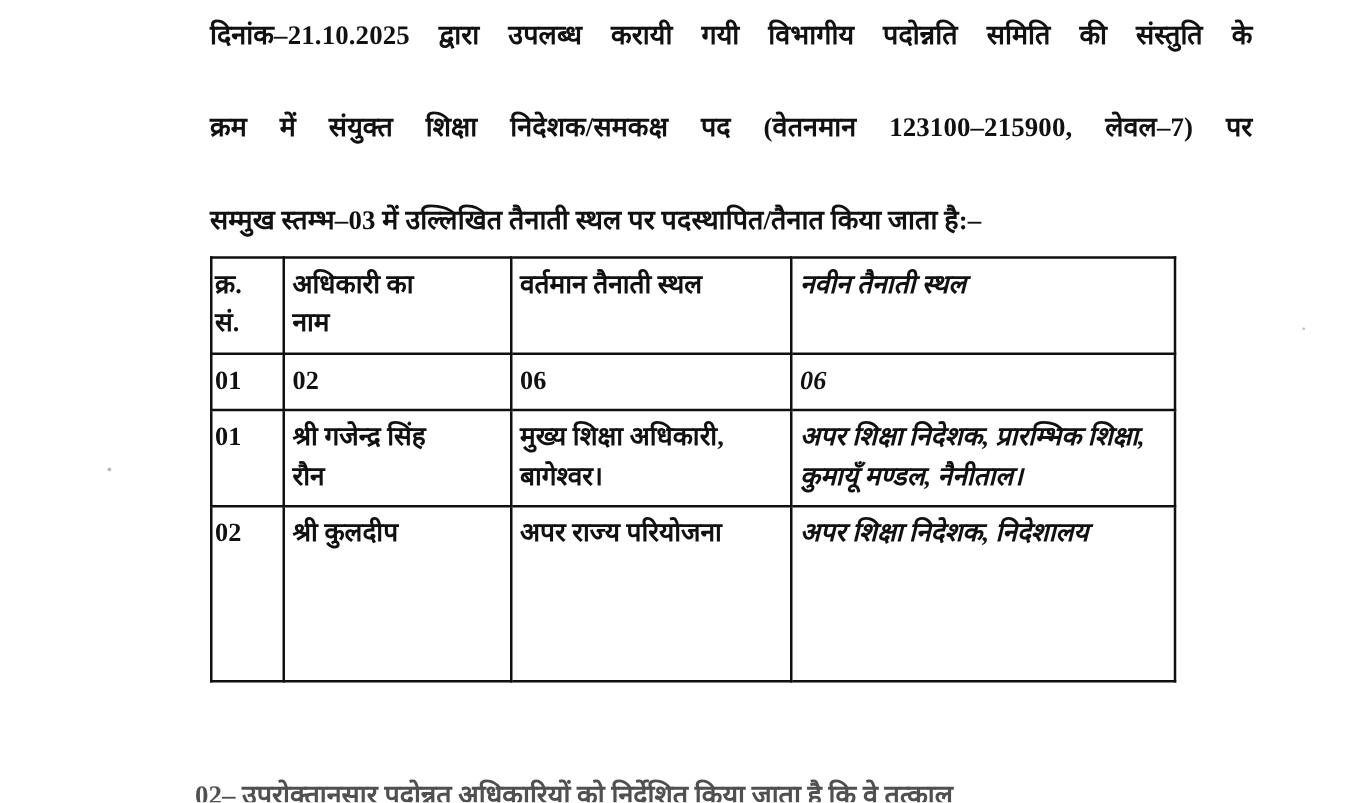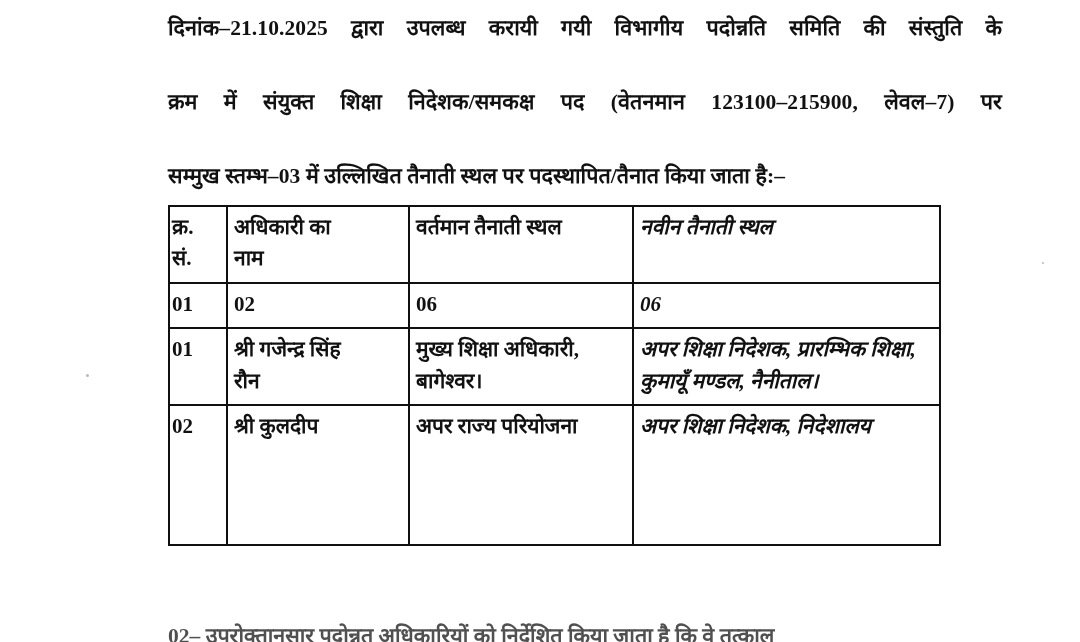--- a/index.html
+++ b/index.html
@@ -66,21 +66,21 @@
   }
   table.promo td.name { width: 168px; }
   table.promo td.cur  { width: 210px; }
   table.promo td.new  { width: 293px; font-style: italic; }
 
   .hdr td { font-size: 20px; padding-top: 7px; }
   .numrow td { padding: 2px 4px 4px 4px; font-size: 19.5px; }
 
   .bottom-line {
     position: absolute;
-    left: 168px;
+    left: 156px;
     top: 620px;
     width: 800px;
     font-size: 21.5px;
     font-weight: 600;
     white-space: nowrap;
     overflow: hidden;
     height: 22px;
     color: #2a2a2a;
     opacity: 0.82;
   }

